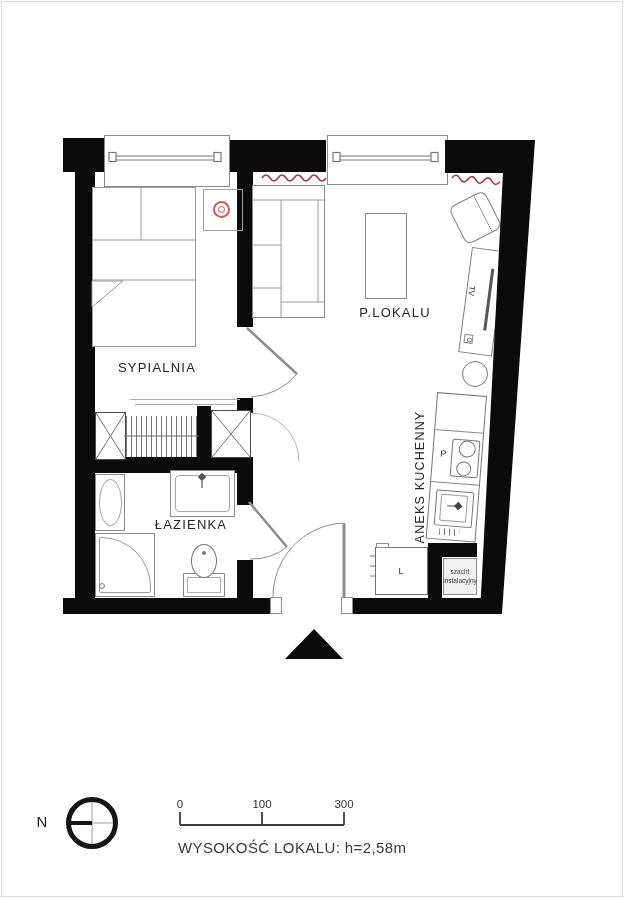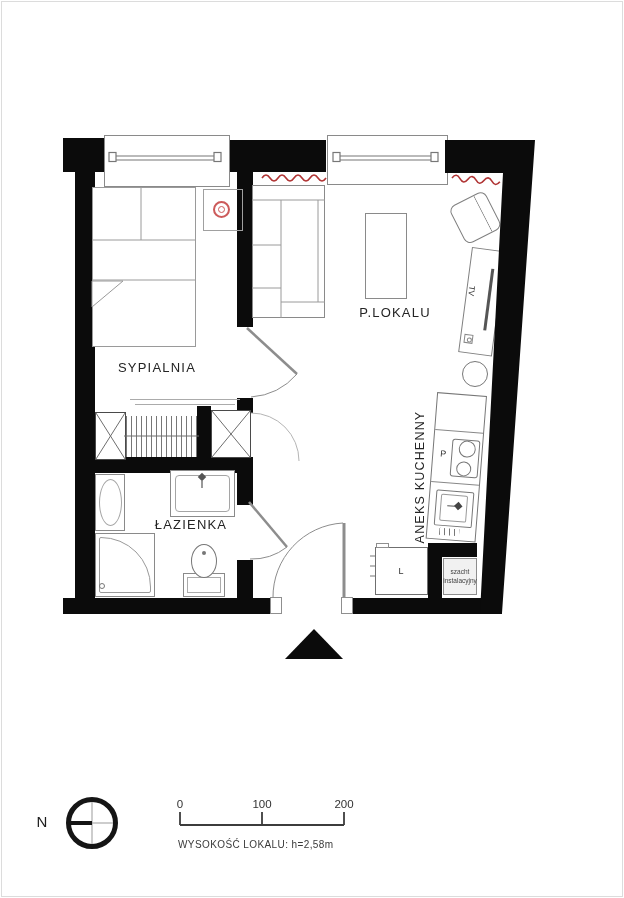--- a/index.html
+++ b/index.html
@@ -43,21 +43,21 @@
   .bowl{position:absolute;left:191px;top:544px;width:26px;height:34px;border:1.2px solid #777;border-radius:50%;box-sizing:border-box;background:#fff;}
   .shaft{position:absolute;left:443px;top:558px;width:34px;height:37px;background:#f1f1f1;border:1px solid #8d8d8d;
          box-sizing:border-box;display:flex;flex-direction:column;align-items:center;justify-content:center;
          font-size:6.5px;color:#444;line-height:1.25;}
   .nstand{position:absolute;left:203px;top:189px;width:40px;height:42px;border:1px solid #a0a0a0;box-sizing:border-box;}
   .ring1{position:absolute;left:9px;top:11px;width:17px;height:17px;border:2px solid #cc5a5a;border-radius:50%;box-sizing:border-box;}
   .ring2{position:absolute;left:14px;top:16px;width:7px;height:7px;border:1.6px solid #cc5a5a;border-radius:50%;box-sizing:border-box;}
   .shelfline{position:absolute;border-top:1px solid #ababab;}
   .compass{position:absolute;left:66px;top:797px;width:52px;height:52px;border:5px solid #151515;border-radius:50%;box-sizing:border-box;}
   .scalenum{position:absolute;transform:translate(-50%,-50%);font-size:11.5px;color:#333;}
-  .caption{position:absolute;left:178px;top:839px;font-size:10px;letter-spacing:0.4px;color:#3a3a3a;}
+  .caption{position:absolute;left:178px;top:839px;font-size:15px;letter-spacing:0.4px;color:#3a3a3a;}
   .northlabel{position:absolute;transform:translate(-50%,-50%);font-size:15px;color:#1c1c1c;}
   svg.overlay{position:absolute;left:0;top:0;pointer-events:none;}
 </style>
 </head>
 <body>
 
 <div class="stage">
   <div class="frame"></div>
 
   <div class="wall" style="left:63px;top:138px;width:45px;height:34px;"></div>
@@ -231,15 +231,15 @@
   <div class="roomlabel" style="left:157px;top:367px;">SYPIALNIA</div>
   <div class="roomlabel" style="left:395px;top:312px;">P.LOKALU</div>
   <div class="roomlabel" style="left:191px;top:524px;">ŁAZIENKA</div>
   <div class="roomlabel" style="left:420px;top:477px;font-size:12.5px;transform:translate(-50%,-50%) rotate(-90deg);">ANEKS KUCHENNY</div>
   <div class="smalllabel" style="left:401px;top:571px;">L</div>
 
   <div class="compass"></div>
   <div class="northlabel" style="left:42px;top:821px;">N</div>
   <div class="scalenum" style="left:180px;top:804px;">0</div>
   <div class="scalenum" style="left:262px;top:804px;">100</div>
-  <div class="scalenum" style="left:344px;top:804px;">200</div>
+  <div class="scalenum" style="left:344px;top:804px;">300</div>
   <div class="caption">WYSOKOŚĆ LOKALU: h=2,58m</div>
 </div>
 
 </body></html>

